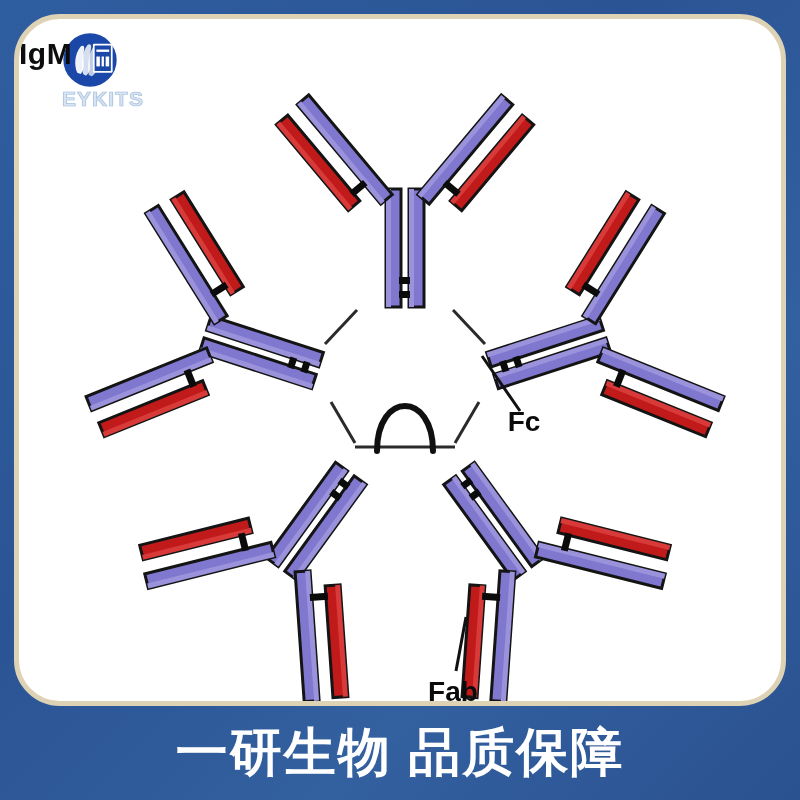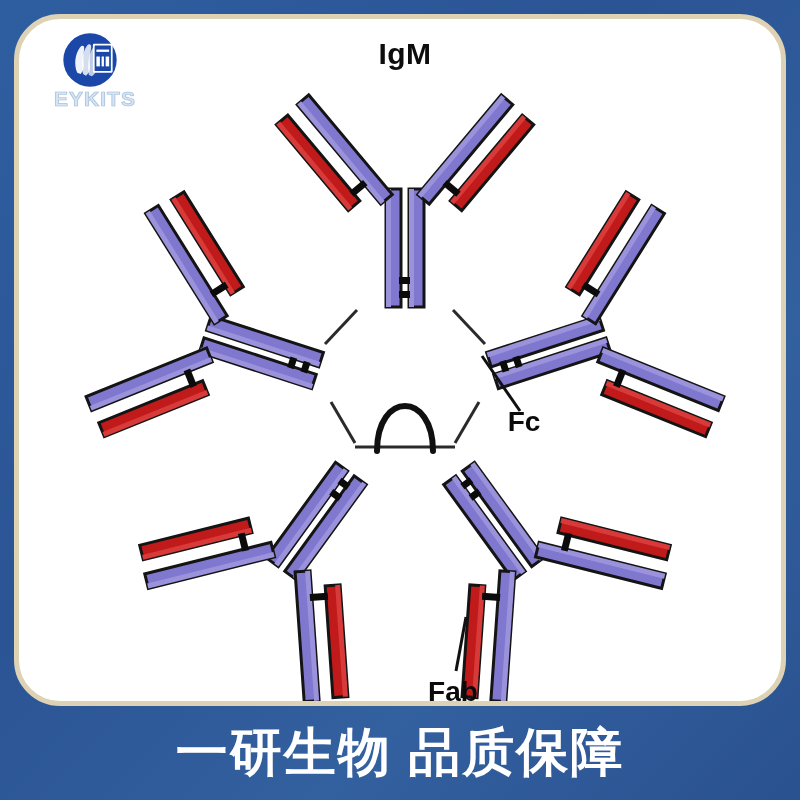--- a/index.html
+++ b/index.html
@@ -30,37 +30,36 @@
     left: 20px; top: 12px;
     width: 104px; height: 92px;
   }
   #logo-mark {
     position: absolute;
     left: 22px; top: 0px;
     width: 58px; height: 58px;
   }
   #logo-word {
     position: absolute;
-    left: 4px; top: 56px;
+    left: 12px; top: 56px;
     width: 104px;
     text-align: center;
     font-family: "Liberation Sans", sans-serif;
     font-weight: bold;
     font-size: 21px;
     letter-spacing: 1px;
     color: rgba(215,228,243,0.95);
     -webkit-text-stroke: 0.7px rgba(150,180,215,0.75);
     text-shadow: 0 0 1px rgba(120,160,205,0.55);
   }
   
   #title {
     position: absolute;
     left: 0; top: 18px;
     width: 772px;
-    text-align: center;
     font-family: "Liberation Sans", sans-serif;
     font-weight: bold;
     font-size: 30px;
     color: #0d0d0d;
     letter-spacing: 0.5px;
   }
   #diagram {
     position: absolute;
     left: 0; top: 0;
     width: 772px; height: 692px;

